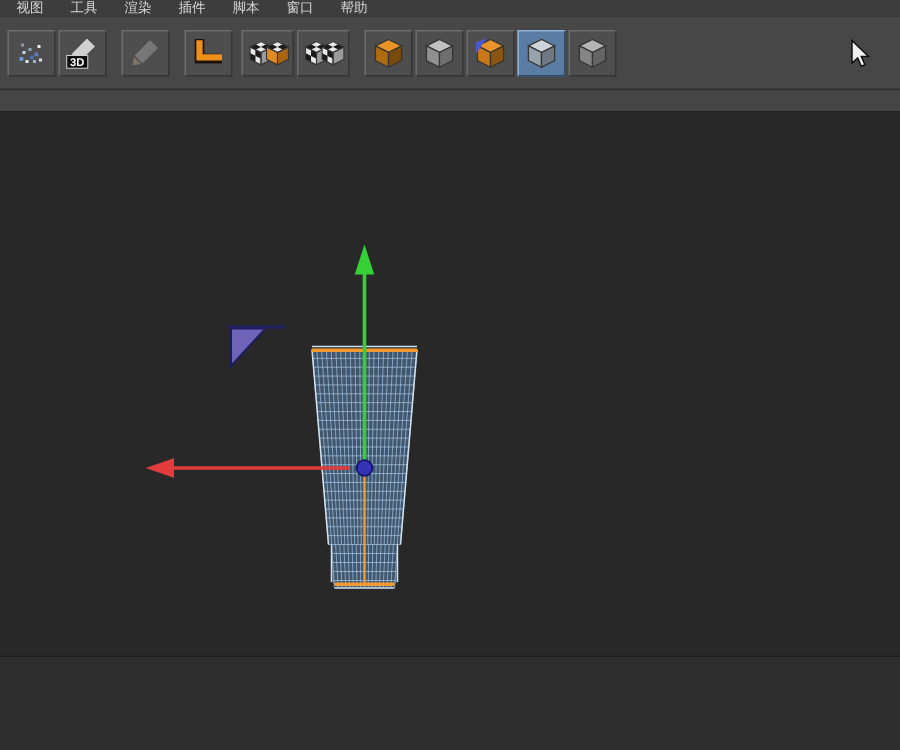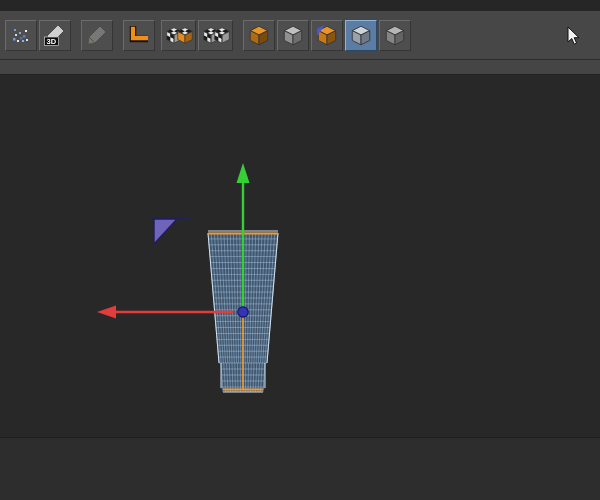--- a/index.html
+++ b/index.html
@@ -70,20 +70,29 @@
         <polygon points="7,5 11,3 15,5 11,7" fill="#e8e8e8"></polygon>
         <polygon points="11,7 15,5 19,7 15,9" fill="#1a1a1a"></polygon>
         <polygon points="7,9 11,7 15,9 11,11" fill="#e8e8e8"></polygon>
         <polygon points="3,7 11,11 11,20 3,16" fill="#e08b20" stroke="#353535" stroke-width=".8"></polygon>
         <polygon points="11,11 19,7 19,16 11,20" fill="#a9640f" stroke="#353535" stroke-width=".8"></polygon>
         <polygon points="3,7 11,3 19,7 11,11" fill="none" stroke="#353535" stroke-width=".8"></polygon>
       </symbol>
     </defs>
   </svg>
 
+  <div class="menubar">
+    <span class="menu-item">视图</span>
+    <span class="menu-item">工具</span>
+    <span class="menu-item">渲染</span>
+    <span class="menu-item">插件</span>
+    <span class="menu-item">脚本</span>
+    <span class="menu-item">窗口</span>
+    <span class="menu-item">帮助</span>
+  </div>
 
   <div class="toolbar">
 
     <div class="tbtn">
       <svg width="24" height="24" viewBox="0 0 24 24">
         <rect x="4" y="15" width="2.5" height="2.5" fill="#6f9ad8"></rect>
         <rect x="8" y="17" width="2" height="2" fill="#e8e8e8"></rect>
         <rect x="11" y="14" width="2.5" height="2.5" fill="#4a6fb0"></rect>
         <rect x="6" y="11" width="2" height="2" fill="#c8d8ee"></rect>
         <rect x="10" y="9" width="2" height="2" fill="#8fa8c8"></rect>

